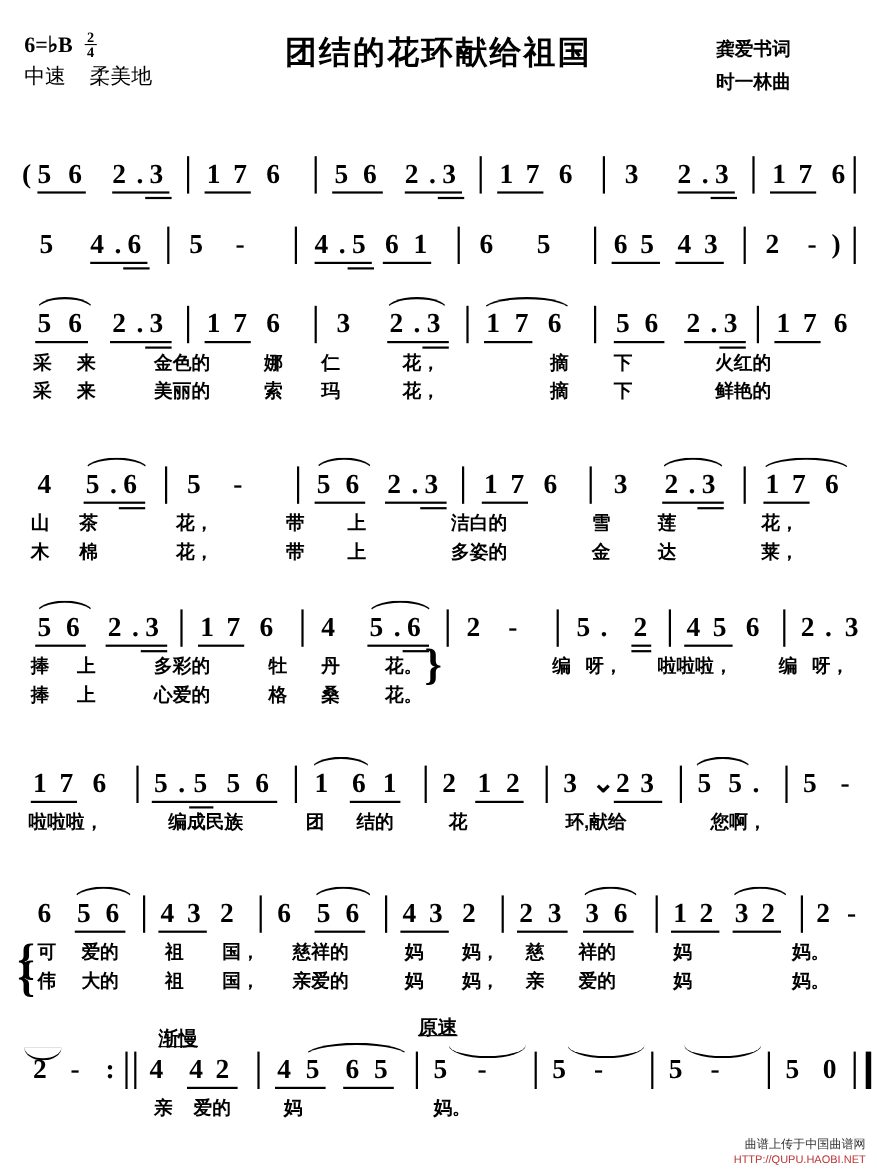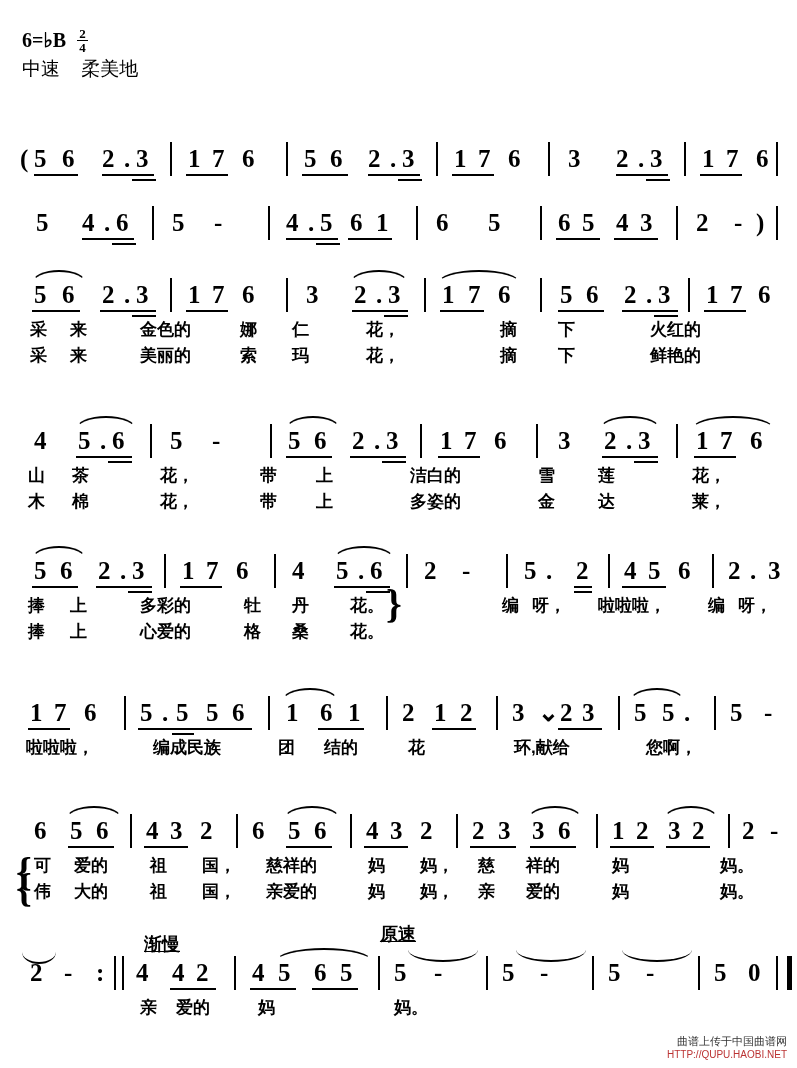--- a/index.html
+++ b/index.html
@@ -184,21 +184,26 @@
         <span class="num">2</span>
         <span class="den">4</span>
       </span>
     </div>
     <div class="tempo-line">
       <span>中速</span>
       <span class="expr">柔美地</span>
     </div>
   </div>
 
-
+  <div class="title">团结的花环献给祖国</div>
+
+  <div class="credits">
+    <div>龚爱书词</div>
+    <div>时一林曲</div>
+  </div>
 
   <div class="system" style="top:136px;">
     <div class="notes-row">
       <span class="tok" style="left:0px;">(</span>
       <span class="tok" style="left:14px;">5</span>
       <span class="tok" style="left:42px;">6</span>
       <div class="beam" style="left:14px;top:38px;width:44px;"></div>
       <span class="tok" style="left:82px;">2</span>
       <span class="tok" style="left:104px;">.</span>
       <span class="tok" style="left:116px;">3</span>

